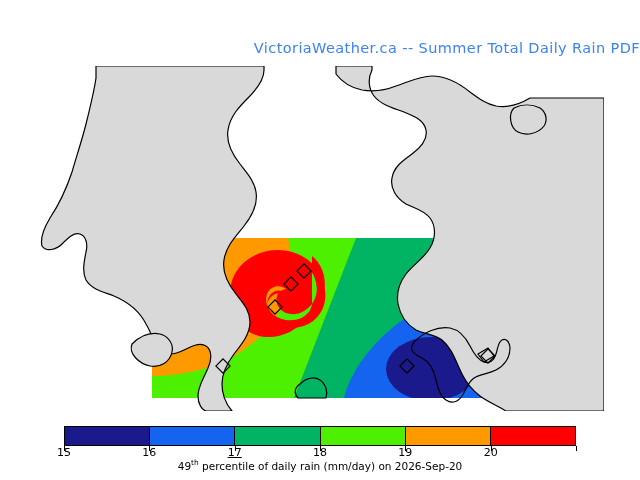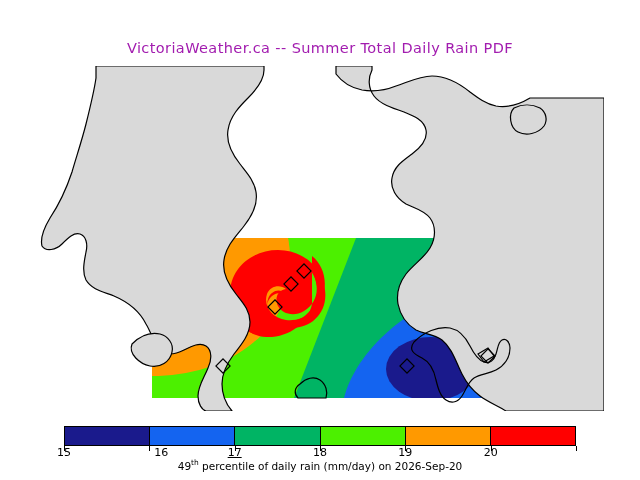--- a/index.html
+++ b/index.html
@@ -19,24 +19,24 @@
     inset: 0;
     background: #ffffff;
   }
 
   
   .title {
     position: absolute;
     left: 0;
     top: 40px;
     width: 640px;
-    text-align: center;
+    text-align: right;
     font-size: 14.5px;
     letter-spacing: 0.4px;
-    color: #a21caf;
+    color: #3b82f6;
     white-space: nowrap;
     font-family: "DejaVu Sans", sans-serif;
   }
 
   
   .map-frame {
     position: absolute;
     left: 36px;
     top: 66px;
     width: 568px;
@@ -299,21 +299,21 @@
         <div class="cbar-tick" style="left: 85.3333px;"></div>
         <div class="cbar-tick" style="left: 170.667px;"></div>
         <div class="cbar-tick" style="left: 256px;"></div>
         <div class="cbar-tick" style="left: 341.333px;"></div>
         <div class="cbar-tick" style="left: 426.667px;"></div>
         <div class="cbar-tick" style="left: 512px;"></div>
       </div>
   </div>
   <div class="cbar-labels" id="cbar-labels">
       <div class="cbar-label" style="left: 64px;">15</div>
-      <div class="cbar-label" style="left: 149.333px; margin-left: 12px;">16</div>
+      <div class="cbar-label" style="left: 149.333px;">16</div>
       <div class="cbar-label" style="left: 234.667px; text-decoration: underline;">17</div>
       <div class="cbar-label" style="left: 320px;">18</div>
       <div class="cbar-label" style="left: 405.333px;">19</div>
       <div class="cbar-label" style="left: 490.667px;">20</div>
       <div class="cbar-label" style="left: 576px; margin-top: 39px;">21</div>
     </div>
 
   <div class="cbar-caption">
     <span>49</span><sup>th</sup><span> percentile of daily rain (mm/day) on 2026-Sep-20</span>
   </div>

